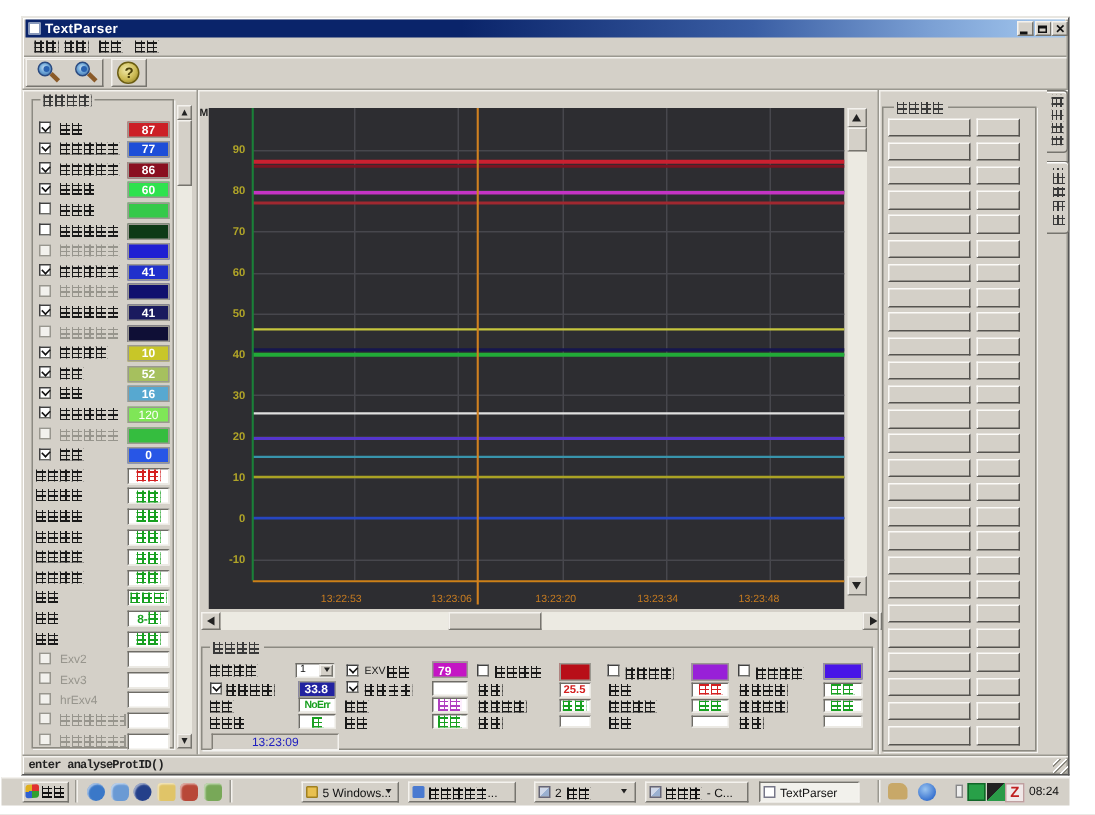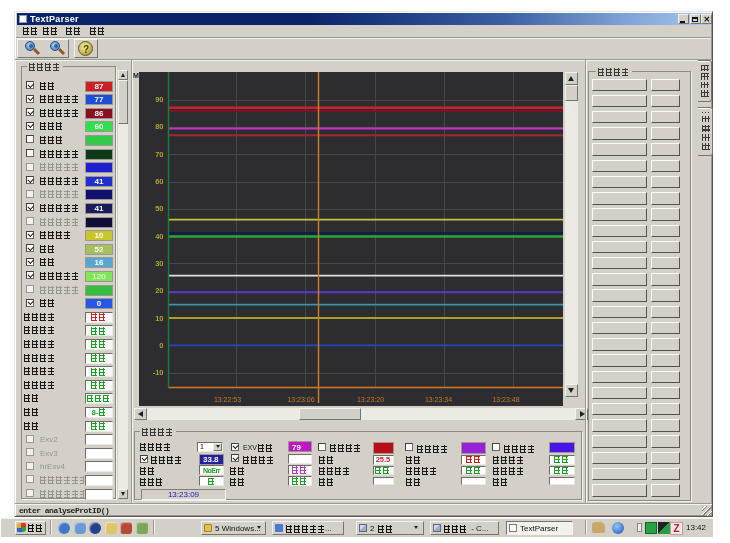--- a/index.html
+++ b/index.html
@@ -433,12 +433,12 @@
 <div class="a" style="left:585px;top:520px;width:1px;height:15px;background:#9a9890;"></div>
 <div class="a" style="left:586px;top:520px;width:1px;height:15px;background:#f4f2ee;"></div>
 <div class="a" style="left:592px;top:522px;width:13px;height:11px;background:#c8a868;border-radius:3px 5px 2px 2px;"></div>
 <div class="a" style="left:612px;top:521.5px;width:12px;height:12px;background:radial-gradient(circle at 40% 35%,#9ac4f0 0%,#3a74d0 70%);border-radius:50%;"></div>
 <div class="a" style="left:637px;top:523px;width:5px;height:9px;background:#eee;border:1px solid #888;"></div>
 <div class="a" style="left:645px;top:522px;width:12px;height:12px;background:#28a048;border:1px solid #116628;"></div>
 <div class="a" style="left:658px;top:522px;width:12px;height:12px;background:linear-gradient(135deg,#222 50%,#2a9a48 50%);"></div>
 <div class="a" style="left:670px;top:521.5px;width:13px;height:13px;background:#f0e8e8;border:1px solid #c0a0a0;display:flex;align-items:center;justify-content:center;">
     <span style="font-size:10px;font-weight:bold;color:#c02020;">Z</span>
   </div>
-<div class="t" style="left:686px;top:523px;font-size:8px;color:#111;">13:42</div>
+<div class="t" style="left:686px;top:523px;font-size:8px;color:#111;">08:24</div>
 </body></html>

